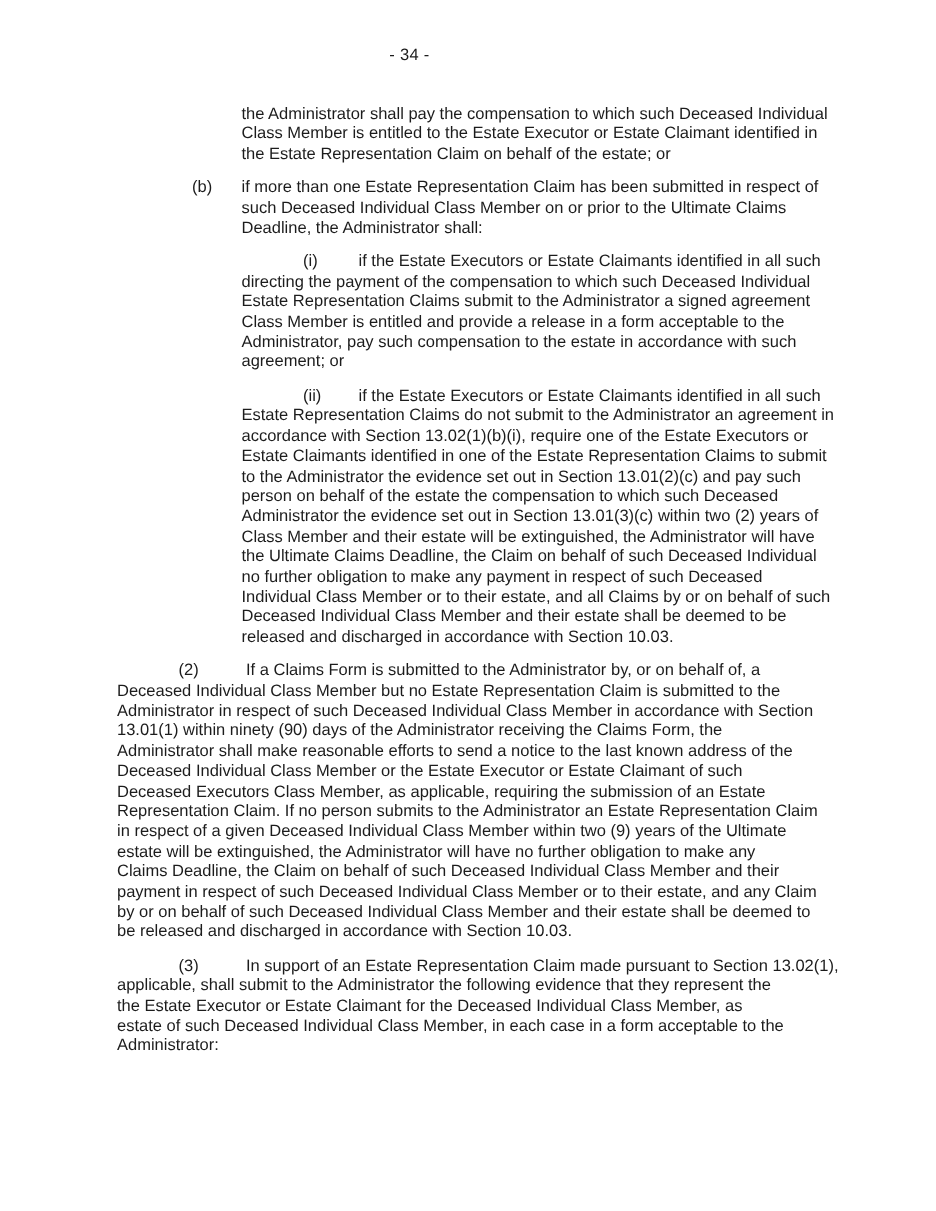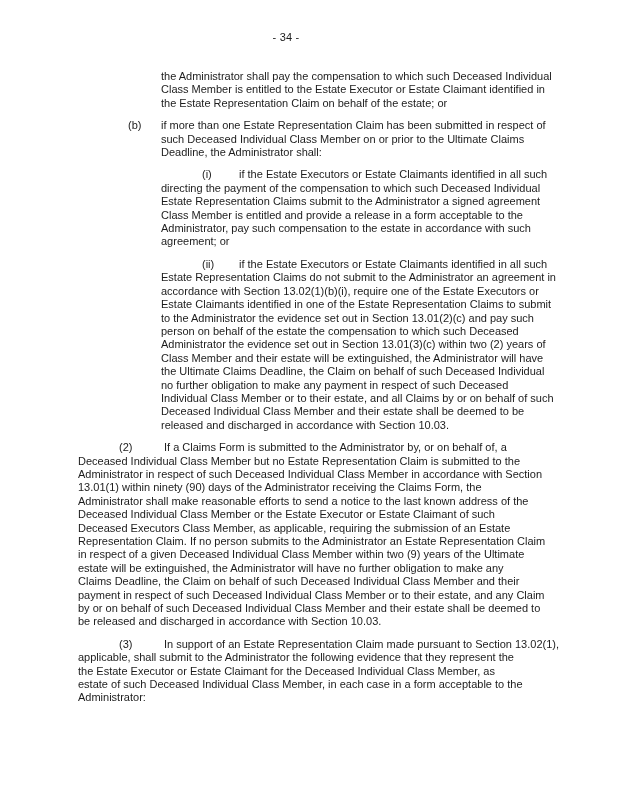--- a/index.html
+++ b/index.html
@@ -12,21 +12,21 @@
     width: 624px;
     height: 807px;
     background: #ffffff;
     overflow: hidden;
     font-family: "Liberation Sans", "DejaVu Sans", sans-serif;
     color: #1c1c1c;
   }
   .page-number {
     position: absolute;
     top: 31px;
-    left: 16px;
+    left: 3px;
     width: 540px;
     text-align: center;
     font-size: 11px;
     line-height: 13px;
     letter-spacing: 0.2px;
   }
   .doc-body {
     position: absolute;
     top: 70px;
     left: 16px;

